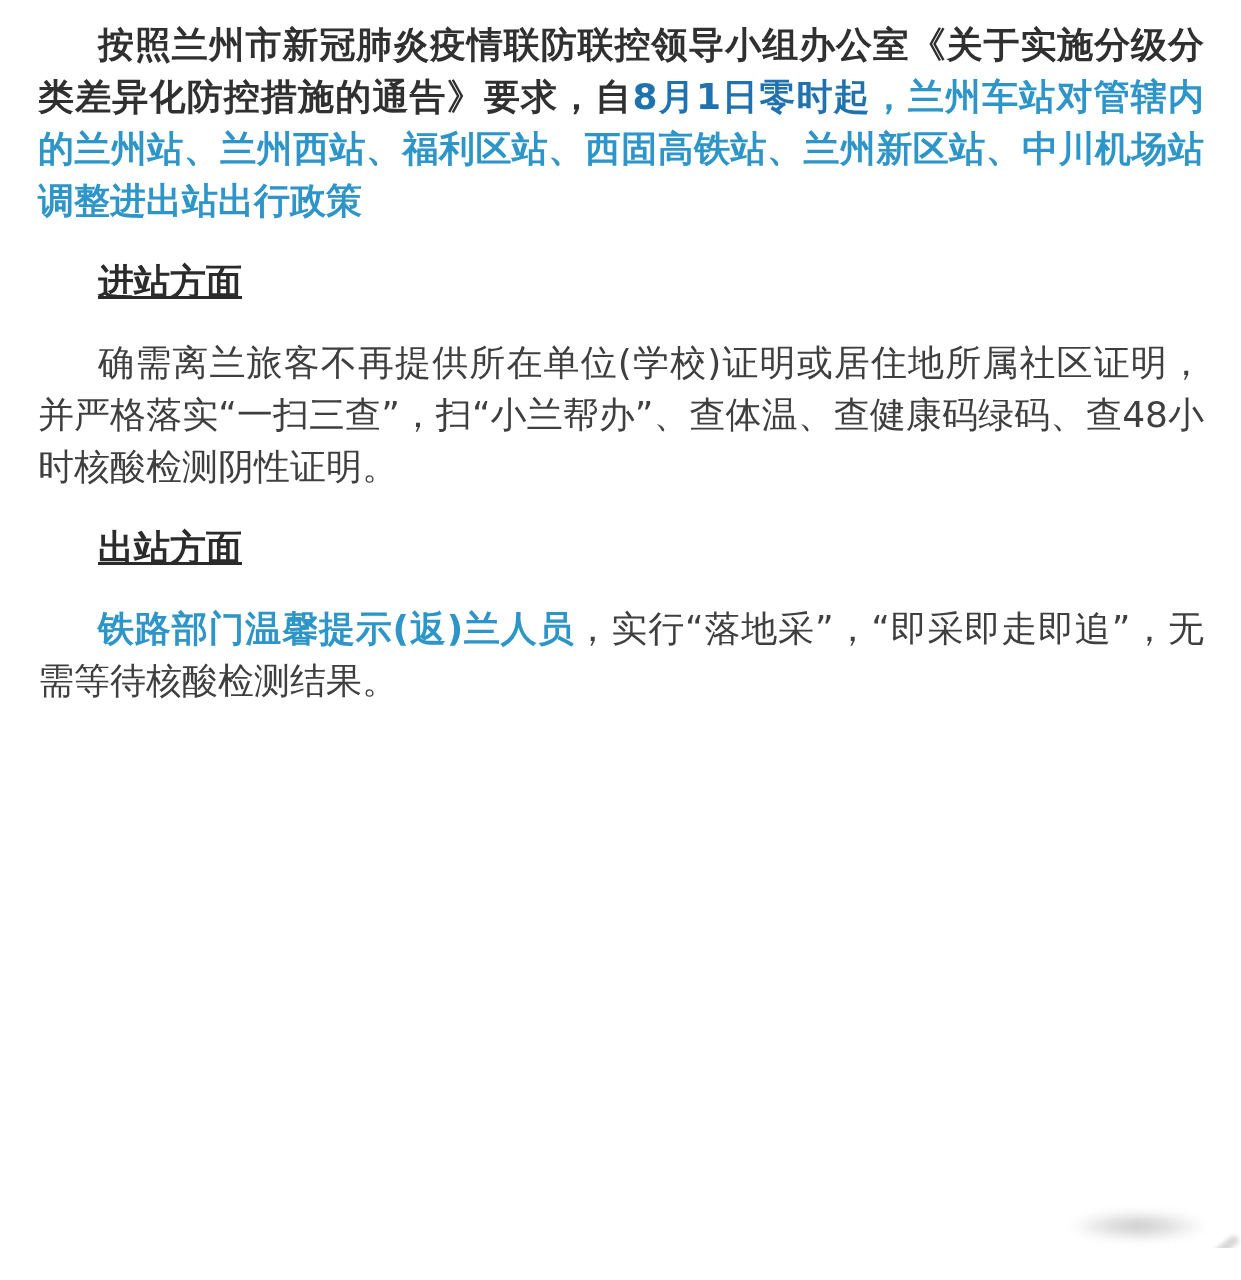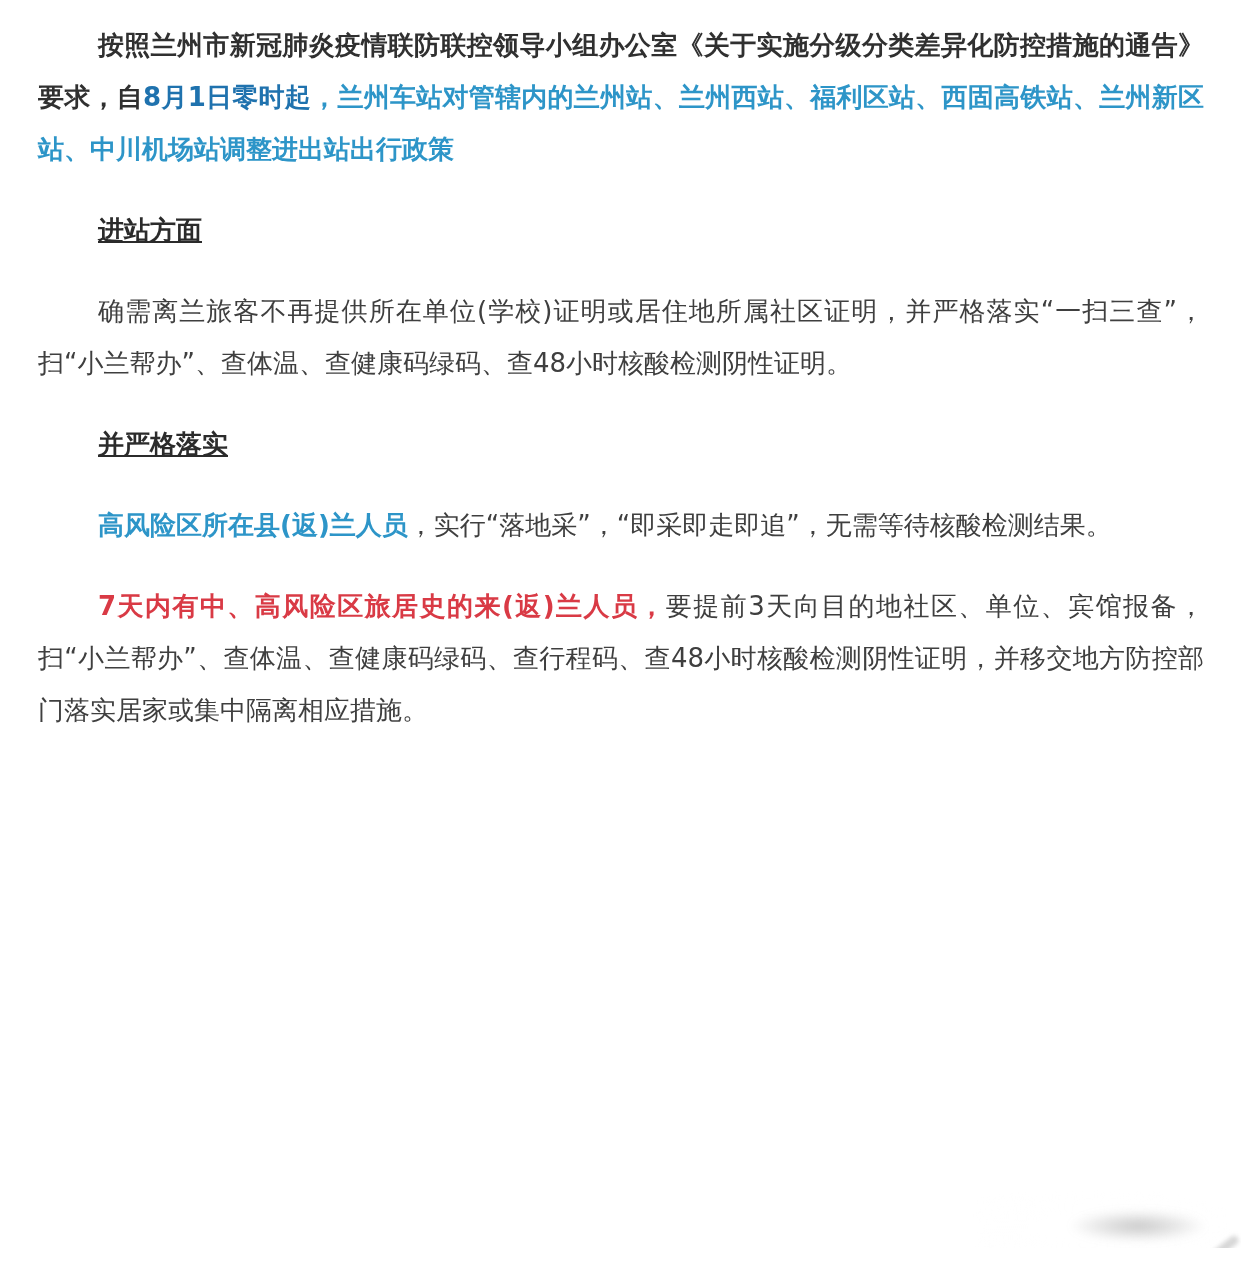--- a/index.html
+++ b/index.html
@@ -6,21 +6,21 @@
   html, body { background: #ffffff; }
   .page {
     position: relative;
     width: 1241px;
     height: 1248px;
     margin: 0 auto;
     background: var(--background, #ffffff);
     padding: 19px 37px 0 38px;
     overflow: hidden;
     font-family: "DejaVu Sans", "Liberation Sans", sans-serif;
-    font-size: 26px;
+    font-size: 36px;
     line-height: 52px;
     color: var(--body_text, #3f3f3f);
     text-align: justify;
   }
   .page p { margin: 29px 0; text-indent: 60px; }
   .page p:first-child { margin-top: 0; }
   .heading { font-weight: bold; color: var(--heading_text, #2b2b2b); text-decoration: underline; }
   .intro-dark { font-weight: bold; color: var(--intro_dark, #303030); }
   .deep-blue { font-weight: bold; color: var(--deep_blue, #1f72ae); }
   .light-blue { font-weight: bold; color: var(--light_blue, #2d95c8); }
@@ -61,30 +61,27 @@
 <div class="page">
 
   <p>
     <span class="intro-dark">按照兰州市新冠肺炎疫情联防联控领导小组办公室《关于实施分级分类差异化防控措施的通告》要求，自</span><span class="deep-blue">8月1日零时起</span><span class="light-blue">，兰州车站对管辖内的兰州站、兰州西站、福利区站、西固高铁站、兰州新区站、中川机场站调整进出站出行政策</span>
   </p>
 
   <p class="heading">进站方面</p>
 
   <p>确需离兰旅客不再提供所在单位(学校)证明或居住地所属社区证明，并严格落实“一扫三查”，扫“小兰帮办”、查体温、查健康码绿码、查48小时核酸检测阴性证明。</p>
 
-  <p class="heading">并严格落实</p>
+  <p class="heading">出站方面</p>
 
 
   <p>
-    <span class="light-blue">高风险区所在县(返)兰人员</span><span>，实行“落地采”，“即采即走即追”，无需等待核酸检测结果。</span>
+    <span class="light-blue">铁路部门温馨提示(返)兰人员</span><span>，实行“落地采”，“即采即走即追”，无需等待核酸检测结果。</span>
   </p>
 
-  <p>
-    <span class="red">7天内有中、高风险区旅居史的来(返)兰人员，</span><span>要提前3天向目的地社区、单位、宾馆报备，扫“小兰帮办”、查体温、查健康码绿码、查行程码、查48小时核酸检测阴性证明，并移交地方防控部门落实居家或集中隔离相应措施。</span>
-  </p>
 
 
 
   <div class="wm-white"></div>
   <div class="wm-ghost"></div>
   <div class="wm-corner"></div>
 
 </div>
 
 </body></html>

